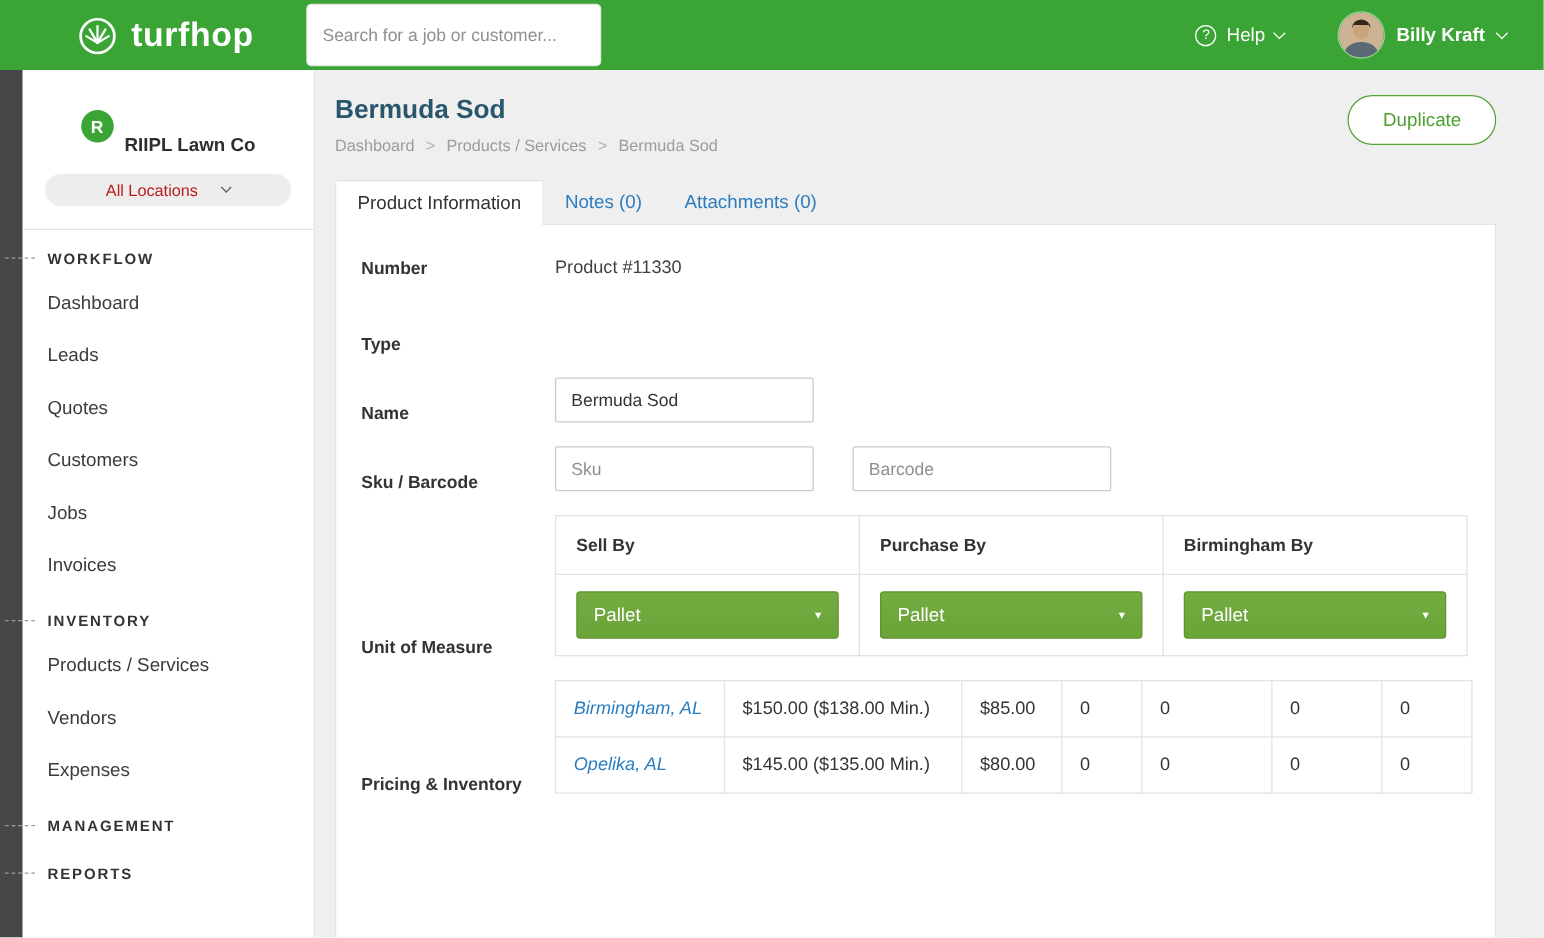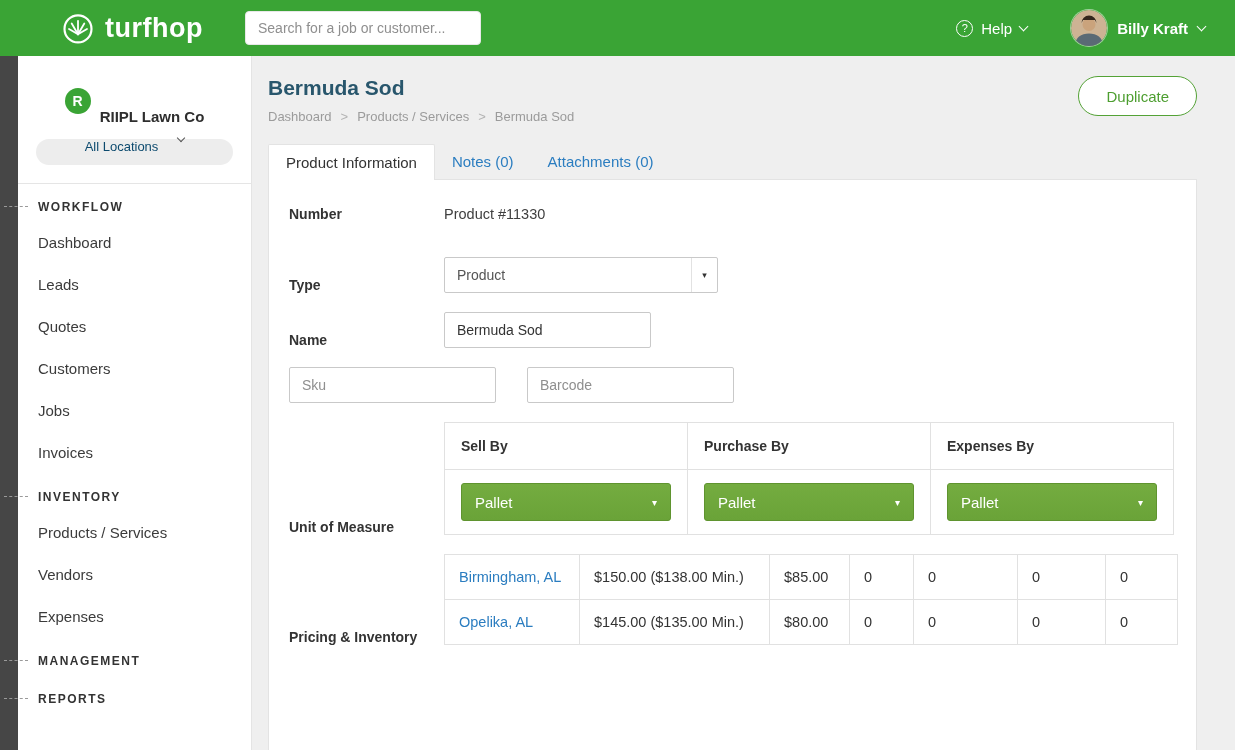--- a/index.html
+++ b/index.html
@@ -6,21 +6,21 @@
   html,body { width:1235px; height:750px; overflow:hidden; }
   body { font-family:"Liberation Sans", sans-serif; background:#efefef; position:relative; }
 
   
   .topbar { position:absolute; top:0; left:0; width:1235px; height:56px; background:#3aa435;
             display:flex; align-items:center; z-index:10; }
   .brand { display:flex; align-items:center; gap:9px; margin-left:60px; }
   .brand-name { color:#fff; font-size:27px; font-weight:bold; letter-spacing:.5px; }
   .logo-svg { display:block; }
   .search-wrap { margin-left:42px; }
-  .search-input { width:236px; height:34px; border:1px solid #e8e8e8; border-radius:4px;
+  .search-input { width:236px; height:50px; border:1px solid #e8e8e8; border-radius:4px;
                   padding:0 12px; font-size:14px; color:#555; outline:none;
                   font-family:"Liberation Sans", sans-serif; }
   .search-input::placeholder { color:#8f8f8f; }
   .top-right { margin-left:auto; margin-right:30px; display:flex; align-items:center; gap:44px; color:#fff; }
   .help-menu { display:flex; align-items:center; gap:8px; font-size:15px; cursor:pointer; }
   .qicon { width:17px; height:17px; border:1.5px solid #fff; border-radius:50%;
            font-size:11px; line-height:14px; text-align:center; display:inline-block; }
   .chev { display:inline-block; width:7px; height:7px; border-right:1.7px solid currentColor;
           border-bottom:1.7px solid currentColor; transform:rotate(45deg); margin-top:-4px; }
   .user-menu { display:flex; align-items:center; gap:10px; font-size:15px; font-weight:bold; cursor:pointer; }
@@ -28,22 +28,22 @@
             box-shadow:0 0 0 1px rgba(255,255,255,.5); }
 
   
   .sidebar { position:absolute; top:56px; left:0; bottom:0; width:252px; background:#fff;
              border-left:18px solid #464646; border-right:1px solid #e4e4e4; z-index:5; }
   .company { display:flex; align-items:center; justify-content:center; gap:9px; padding-top:20px; }
   .rbadge { width:26px; height:26px; border-radius:50%; background:#3aa435; color:#fff;
             font-size:14px; font-weight:bold; text-align:center; line-height:26px; display:inline-block; }
   .company-name { font-size:15px; font-weight:bold; color:#2e2e2e;margin-top:32px; }
   .loc-pill { margin:14px 18px 0 18px; height:26px; background:#ededed; border-radius:13px;
-              display:flex; justify-content:center; gap:20px;
-              font-size:13px; color:#0c4a6e; cursor:pointer; }
+              display:flex; align-items:center; justify-content:center; gap:20px;
+              font-size:13px; color:#b91c1c; cursor:pointer; }
   .loc-pill .chev { width:6px; height:6px; border-width:1.4px; color:#555; }
   .side-divider { margin-top:18px; border-top:1px solid #e5e5e5; }
   .section-header { position:relative; padding:16px 0 8px 20px; font-size:12px; font-weight:bold;
                     letter-spacing:1.5px; color:#333; line-height:14px; }
   .dashes { position:absolute; left:-14px; top:22px; width:24px; border-top:1px dashed #9a9a9a; }
   .side-item { display:block; height:42px; line-height:42px; padding-left:20px; font-size:15px;
                color:#3b3b3b; text-decoration:none; cursor:pointer; }
 
   
   .main { position:absolute; left:252px; top:56px; right:0; bottom:0; background:#efefef; overflow:hidden; }
@@ -92,21 +92,21 @@
           border-radius:3px; color:#fff; font-size:15px; display:flex; align-items:center;
           justify-content:space-between; padding:0 13px; cursor:pointer;
           font-family:"Liberation Sans", sans-serif; }
   .gbtn .bcaret { font-size:10px; color:#fff; }
 
   table.pricing { width:100%; border-collapse:collapse; table-layout:fixed; }
   table.pricing th { border:1px solid #e1e1e1; text-align:left; font-size:14px; font-weight:bold;
                      color:#333; padding:13px 14px; background:#fff; }
   table.pricing td { border:1px solid #e1e1e1; font-size:14.5px; color:#333; padding:14px 14px;
                      white-space:nowrap; overflow:hidden; }
-  table.pricing td a { font-size:14.5px; }
+  table.pricing td a { font-size:14.5px;font-style:italic; }
 </style>
 </head>
 <body>
 
 <header class="topbar">
   <div class="brand">
     <svg class="logo-svg" width="36" height="36" viewBox="0 0 40 40">
       <circle cx="20" cy="21" r="15" fill="none" stroke="#ffffff" stroke-width="2.4"></circle>
       <g stroke="#ffffff" stroke-width="2" stroke-linecap="round">
         <line x1="20" y1="27" x2="20" y2="12"></line>
@@ -206,51 +206,46 @@
   <div class="panel">
 
     <div class="frow plain">
       <div class="flabel">Number</div>
       <div class="fval">Product #11330</div>
     </div>
 
 
     <div class="frow">
       <div class="flabel">Type</div>
-      <div class="field">
-        <div class="select-box">
-          <span>Product</span>
-          <span class="sel-caret">▾</span>
-        </div>
-      </div>
     </div>
 
     <div class="frow">
       <div class="flabel">Name</div>
       <div class="field">
         <input class="text-input" type="text" value="Bermuda Sod" style="">
       </div>
     </div>
 
     <div class="frow">
+      <div class="flabel">Sku / Barcode</div>
       <div class="field two-col">
         <input class="text-input" type="text" placeholder="Sku" style="">
         <input class="text-input" type="text" placeholder="Barcode" style="">
       </div>
     </div>
 
     <div class="frow">
       <div class="flabel">Unit of Measure</div>
       <div class="field">
         <table class="uom">
           <tbody>
               <tr>
             <th style="width:33.33%">Sell By</th>
             <th style="width:33.33%">Purchase By</th>
-            <th>Expenses By</th>
+            <th>Birmingham By</th>
           </tr>
           <tr>
             <td>
               <button class="gbtn">
                 <span>Pallet</span>
                 <span class="bcaret">▾</span>
               </button>
             </td>
             <td>
               <button class="gbtn">

